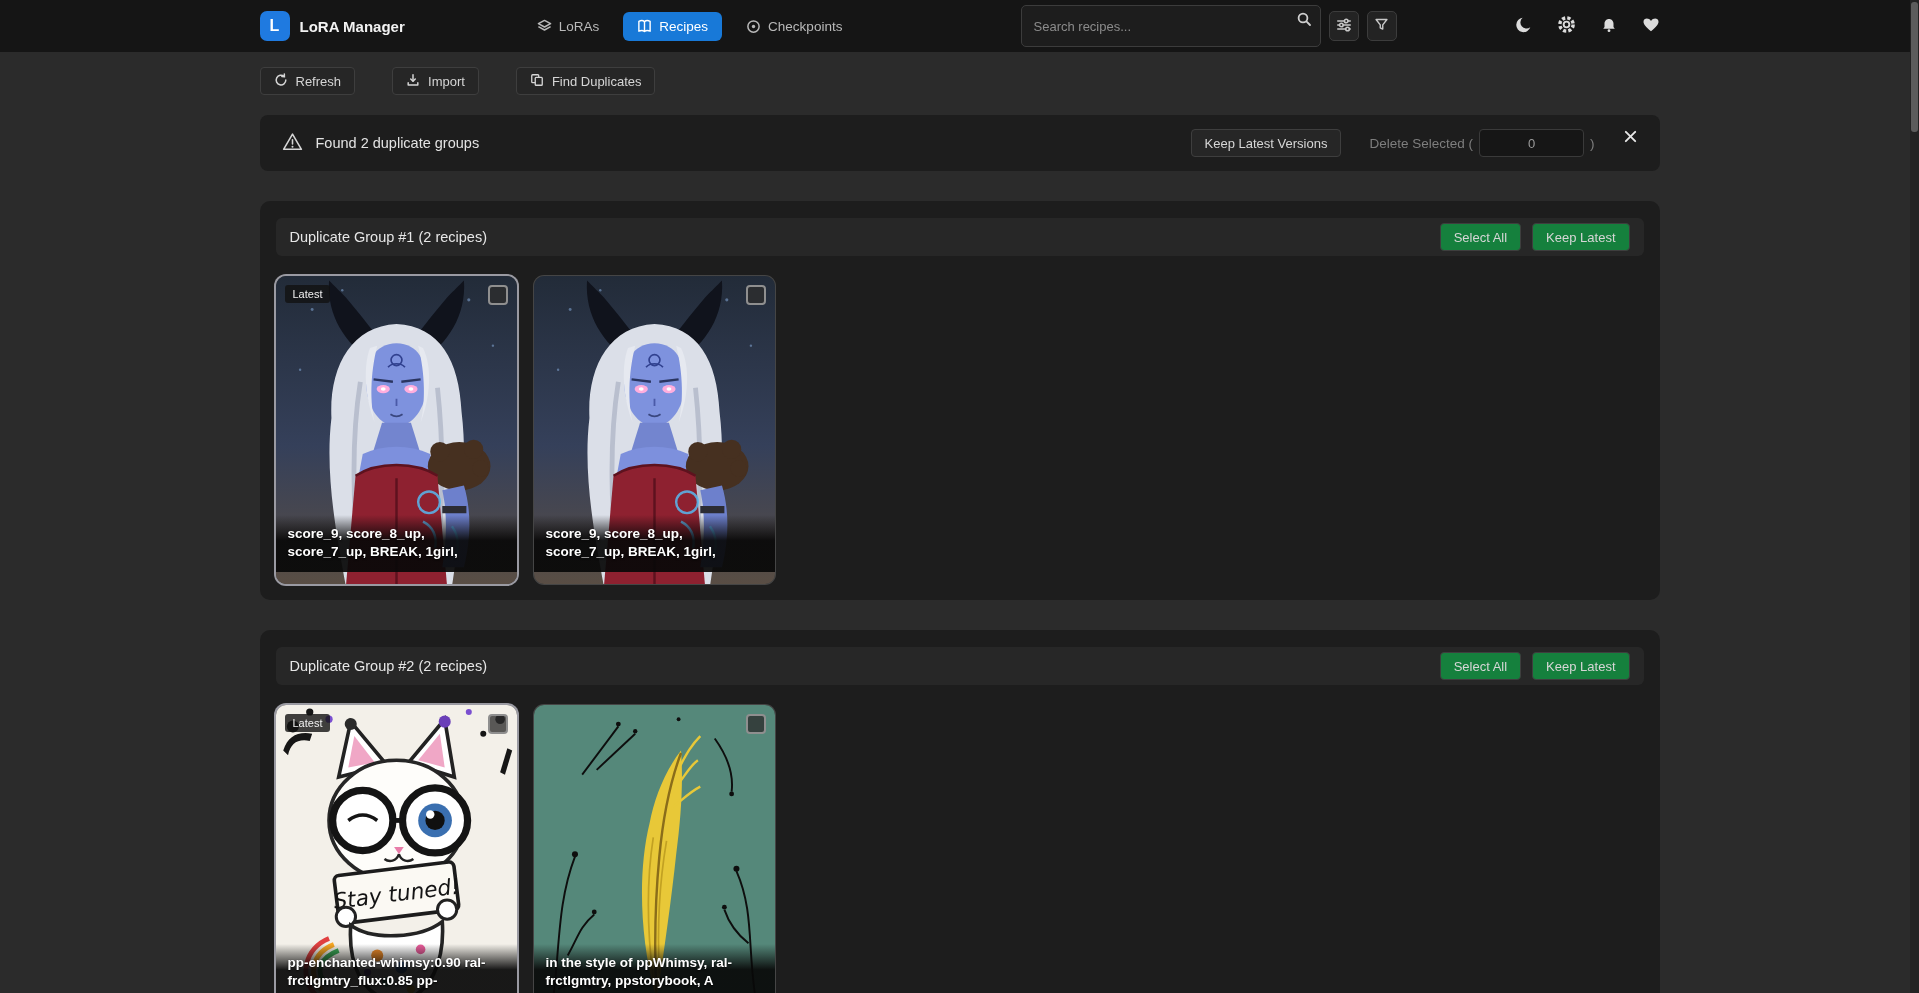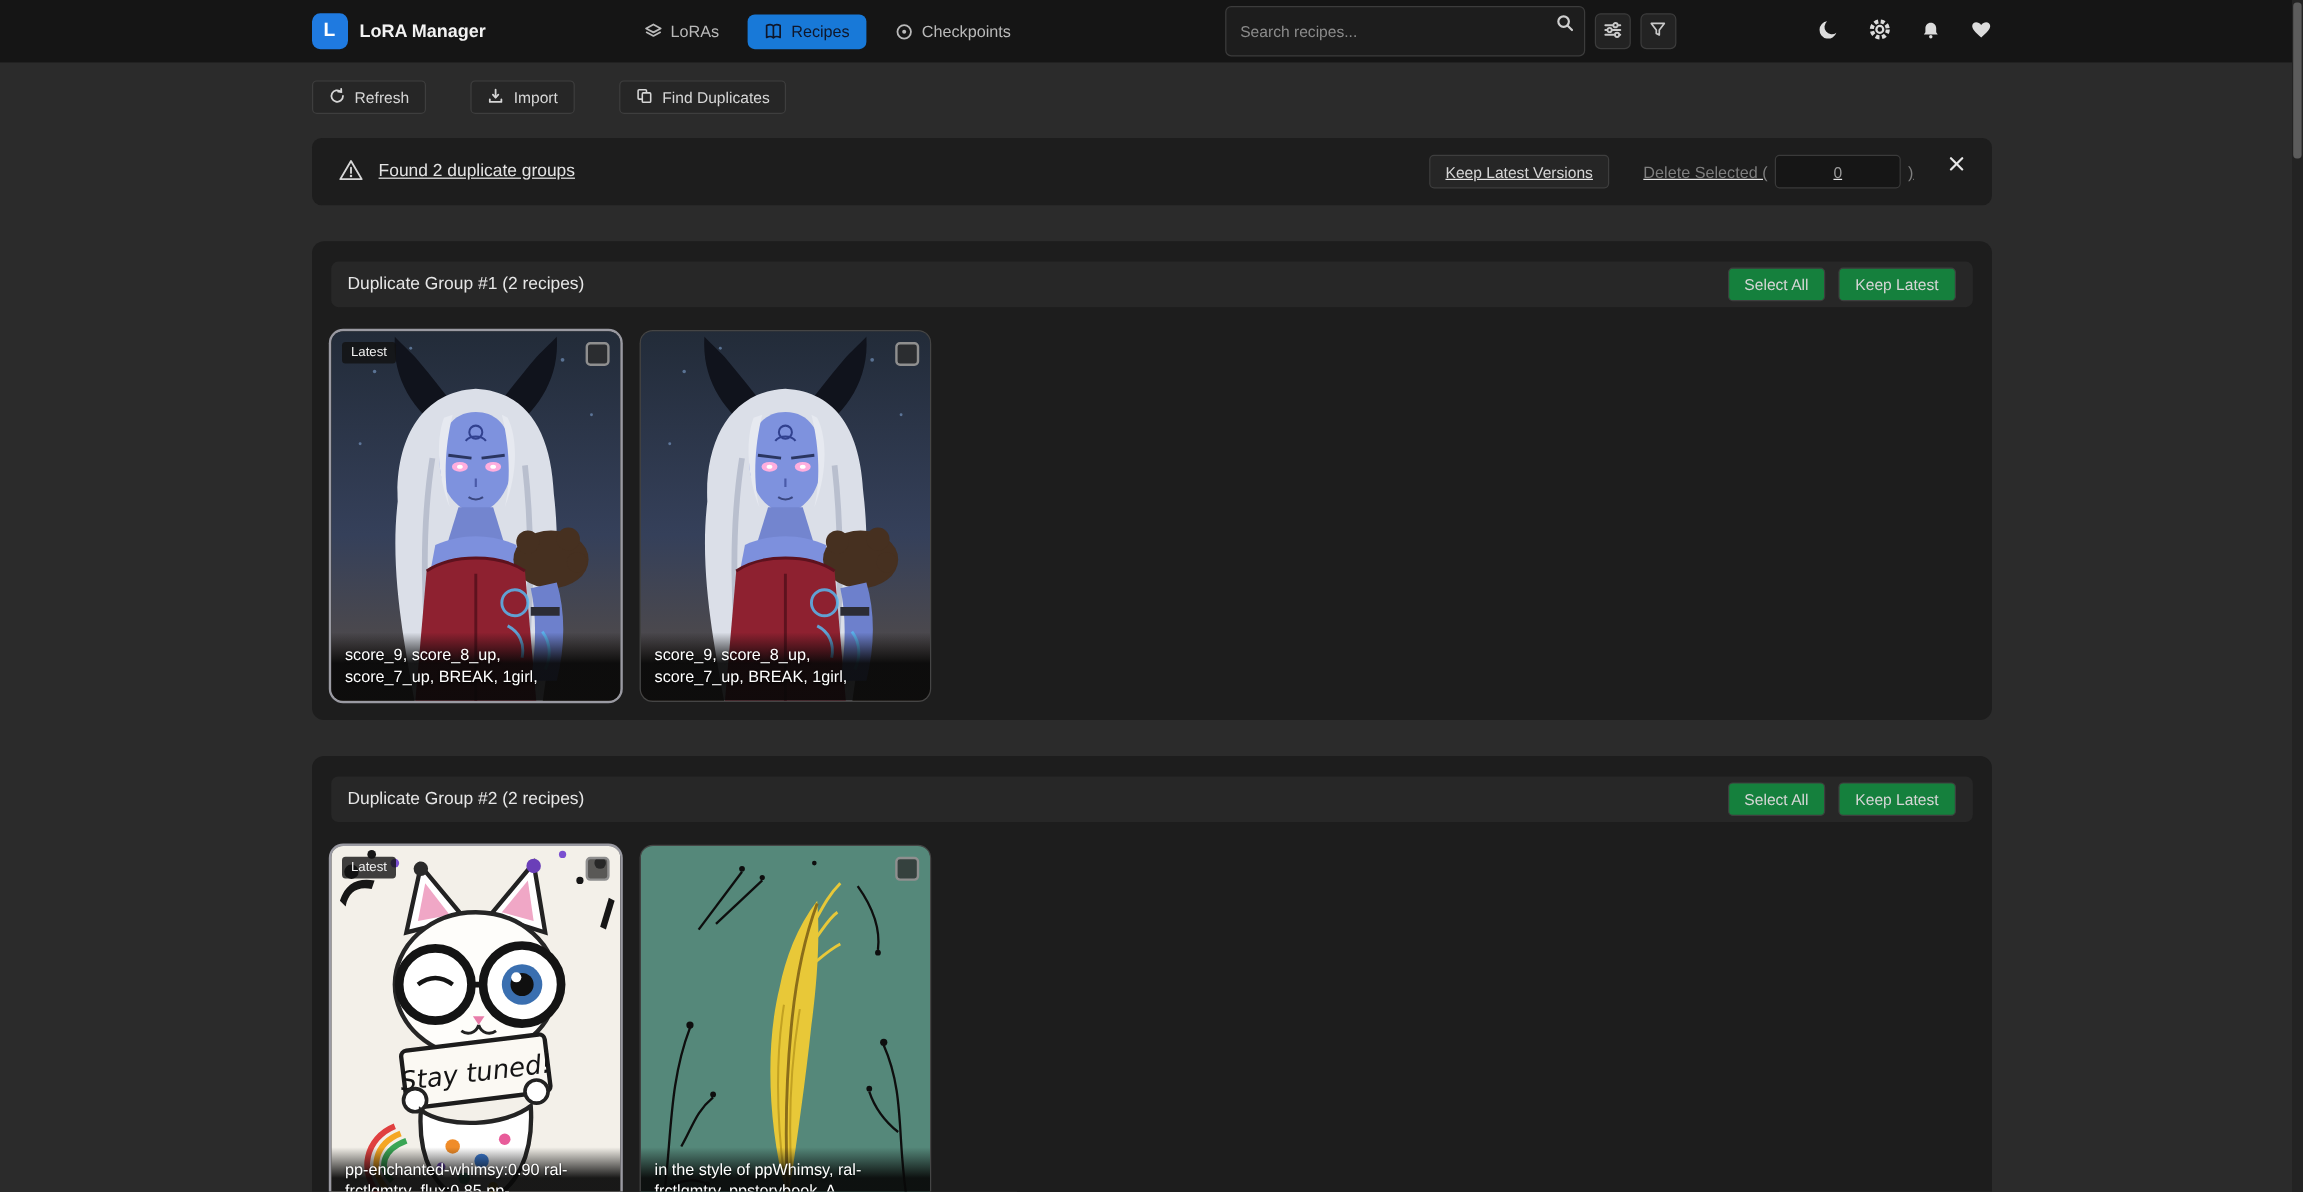--- a/index.html
+++ b/index.html
@@ -14,21 +14,21 @@
   .navbar { height:52px; background:#151515; }
   .navbar .container { display:flex; align-items:center; height:100%; }
   .brand { display:flex; align-items:center; gap:10px; }
   .logo { width:30px; height:30px; border-radius:7px; background:#1f7ae0; color:#fff;
           font-weight:bold; font-size:16px; display:flex; align-items:center; justify-content:center; }
   .brand-name { font-size:15px; font-weight:bold; color:#f2f2f2; }
 
   .nav-tabs { display:flex; align-items:center; gap:10px; margin-left:118px; }
   .nav-tab { display:flex; align-items:center; gap:7px; padding:7px 14px; border-radius:6px;
              font-size:13.5px; color:#b9b9b9; cursor:pointer; background:none; border:none; font-family:inherit; }
-  .nav-tab.active { background:#1879d8; color:#0f172a; }
+  .nav-tab.active { background:#1879d8; color:#ffffff; }
   .nav-tab svg { display:block; }
 
   .search-wrap { margin-left:auto; position:relative; width:300px; }
   .search-input { width:100%; height:42px; background:#1d1d1d; border:1px solid #3c3c3c; border-radius:5px;
                   color:#ddd; font-size:13px; padding:0 36px 0 12px; font-family:inherit; }
   .search-input::placeholder { color:#8b8b8b; }
   .search-btn { position:absolute; right:1px; top:1px; width:32px; height:28px; background:none; border:none;
                 color:#cfcfcf; display:flex; align-items:center; justify-content:center; cursor:pointer; }
 
   .nav-util { display:flex; gap:8px; margin-left:8px; }
@@ -39,21 +39,21 @@
   .icon-btn { background:none; border:none; color:#dcdcdc; display:flex; cursor:pointer; padding:0; }
 
   
   .toolbar { display:flex; gap:37px; margin-top:15px; }
   .btn { display:inline-flex; align-items:center; gap:8px; height:28px; padding:0 13px;
          background:#262626; border:1px solid #3e3e3e; border-radius:4px; color:#d6d6d6;
          font-size:13px; cursor:pointer; font-family:inherit; white-space:nowrap; }
 
   
   .banner { margin-top:20px; height:56px; background:#1d1d1d; border-radius:8px;
-            display:flex; align-items:center; padding:0 22px;text-decoration:underline; }
+            display:flex; align-items:center; padding:0 22px; }
   .banner-msg { display:flex; align-items:center; gap:13px; font-size:14.5px; color:#e3e3e3; }
   .banner-right { margin-left:auto; display:flex; align-items:flex-start; }
   .delete-wrap { display:flex; align-items:center; gap:6px; margin-left:28px; color:#7e7e7e; font-size:13.5px; }
   .count-input { width:105px; height:28px; background:#161616; border:1px solid #3a3a3a; border-radius:4px;
                  color:#9a9a9a; text-align:center; font-size:13px; font-family:inherit; }
   .close-btn { margin-left:28px; background:none; border:none; color:#e8e8e8; cursor:pointer; display:flex; }
 
   
   .group { margin-top:30px; background:#1d1d1d; border-radius:10px; padding:17px 16px 16px; }
   .group-header { height:38px; background:#272727; border-radius:6px; display:flex; align-items:center; padding:0 14px; }
@@ -63,23 +63,23 @@
 
   .cards { display:flex; gap:17px; margin-top:20px; }
   .card { position:relative; width:241px; height:308px; border-radius:10px; overflow:hidden;
           background:#333; cursor:pointer; box-shadow:0 0 0 1px #454545; }
   .card.latest { box-shadow:0 0 0 2px #9a9aa2; }
   .card svg.preview { width:100%; height:100%; display:block; }
   .badge { position:absolute; top:9px; left:9px; background:rgba(18,18,18,.8); color:#f0f0f0;
            font-size:11px; padding:3px 8px; border-radius:3px; }
   .checkbox { position:absolute; top:9px; right:9px; width:20px; height:20px;
               border:2px solid #8f8f8f; border-radius:4px; background:rgba(45,45,45,.78); cursor:pointer; }
-  .caption { position:absolute; left:0; right:0; bottom:0; padding:10px 12px 12px;
+  .caption { position:absolute; left:0; right:0; bottom:12px; padding:10px 12px 12px;
              background:linear-gradient(to top, rgba(8,8,8,.93) 55%, rgba(8,8,8,0));
-             font-size:13.5px; font-weight:normal; line-height:1.28; color:#fff;
+             font-size:13.5px; font-weight:bold; line-height:1.28; color:#fff;
              text-shadow:0 1px 2px rgba(0,0,0,.9); }
   .caption span { display:block; }
 
   
   .scrollbar { position:fixed; top:0; right:0; width:9px; height:993px; background:#232323; }
   .scroll-thumb { position:absolute; top:2px; right:1px; width:7px; height:130px; border-radius:3px; background:#5c5c5c; }
 </style>
 </head>
 <body>
 

